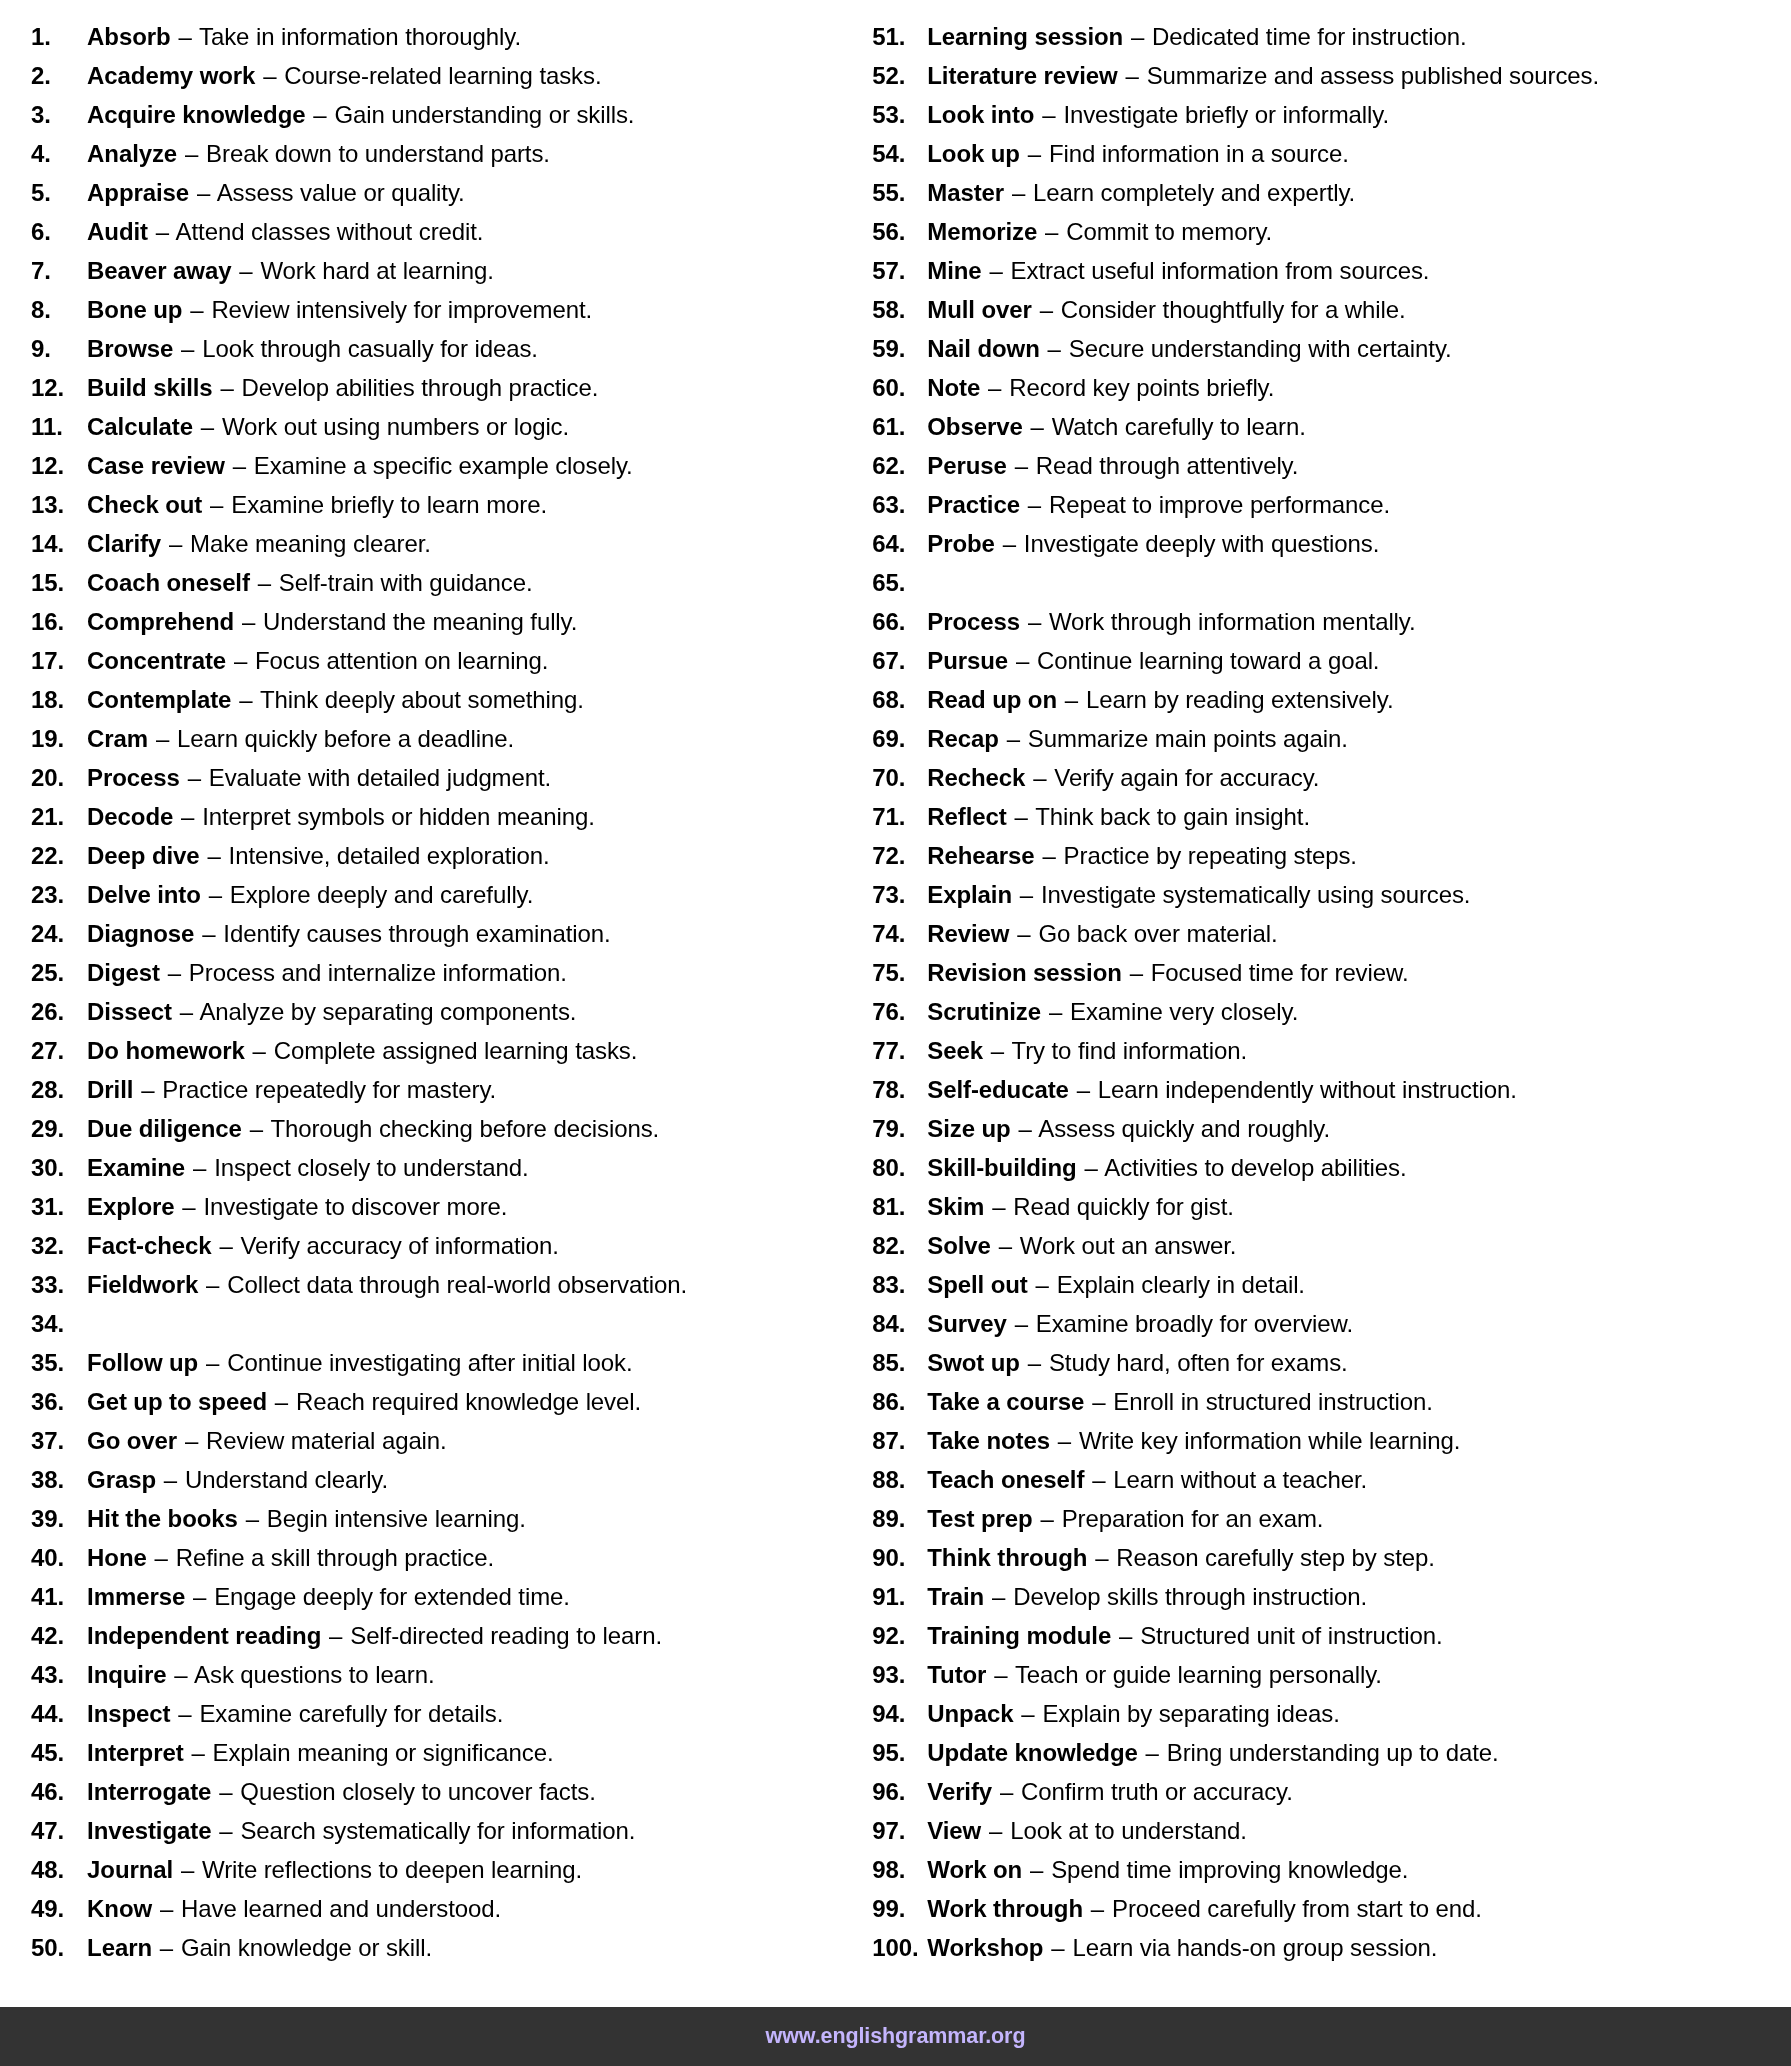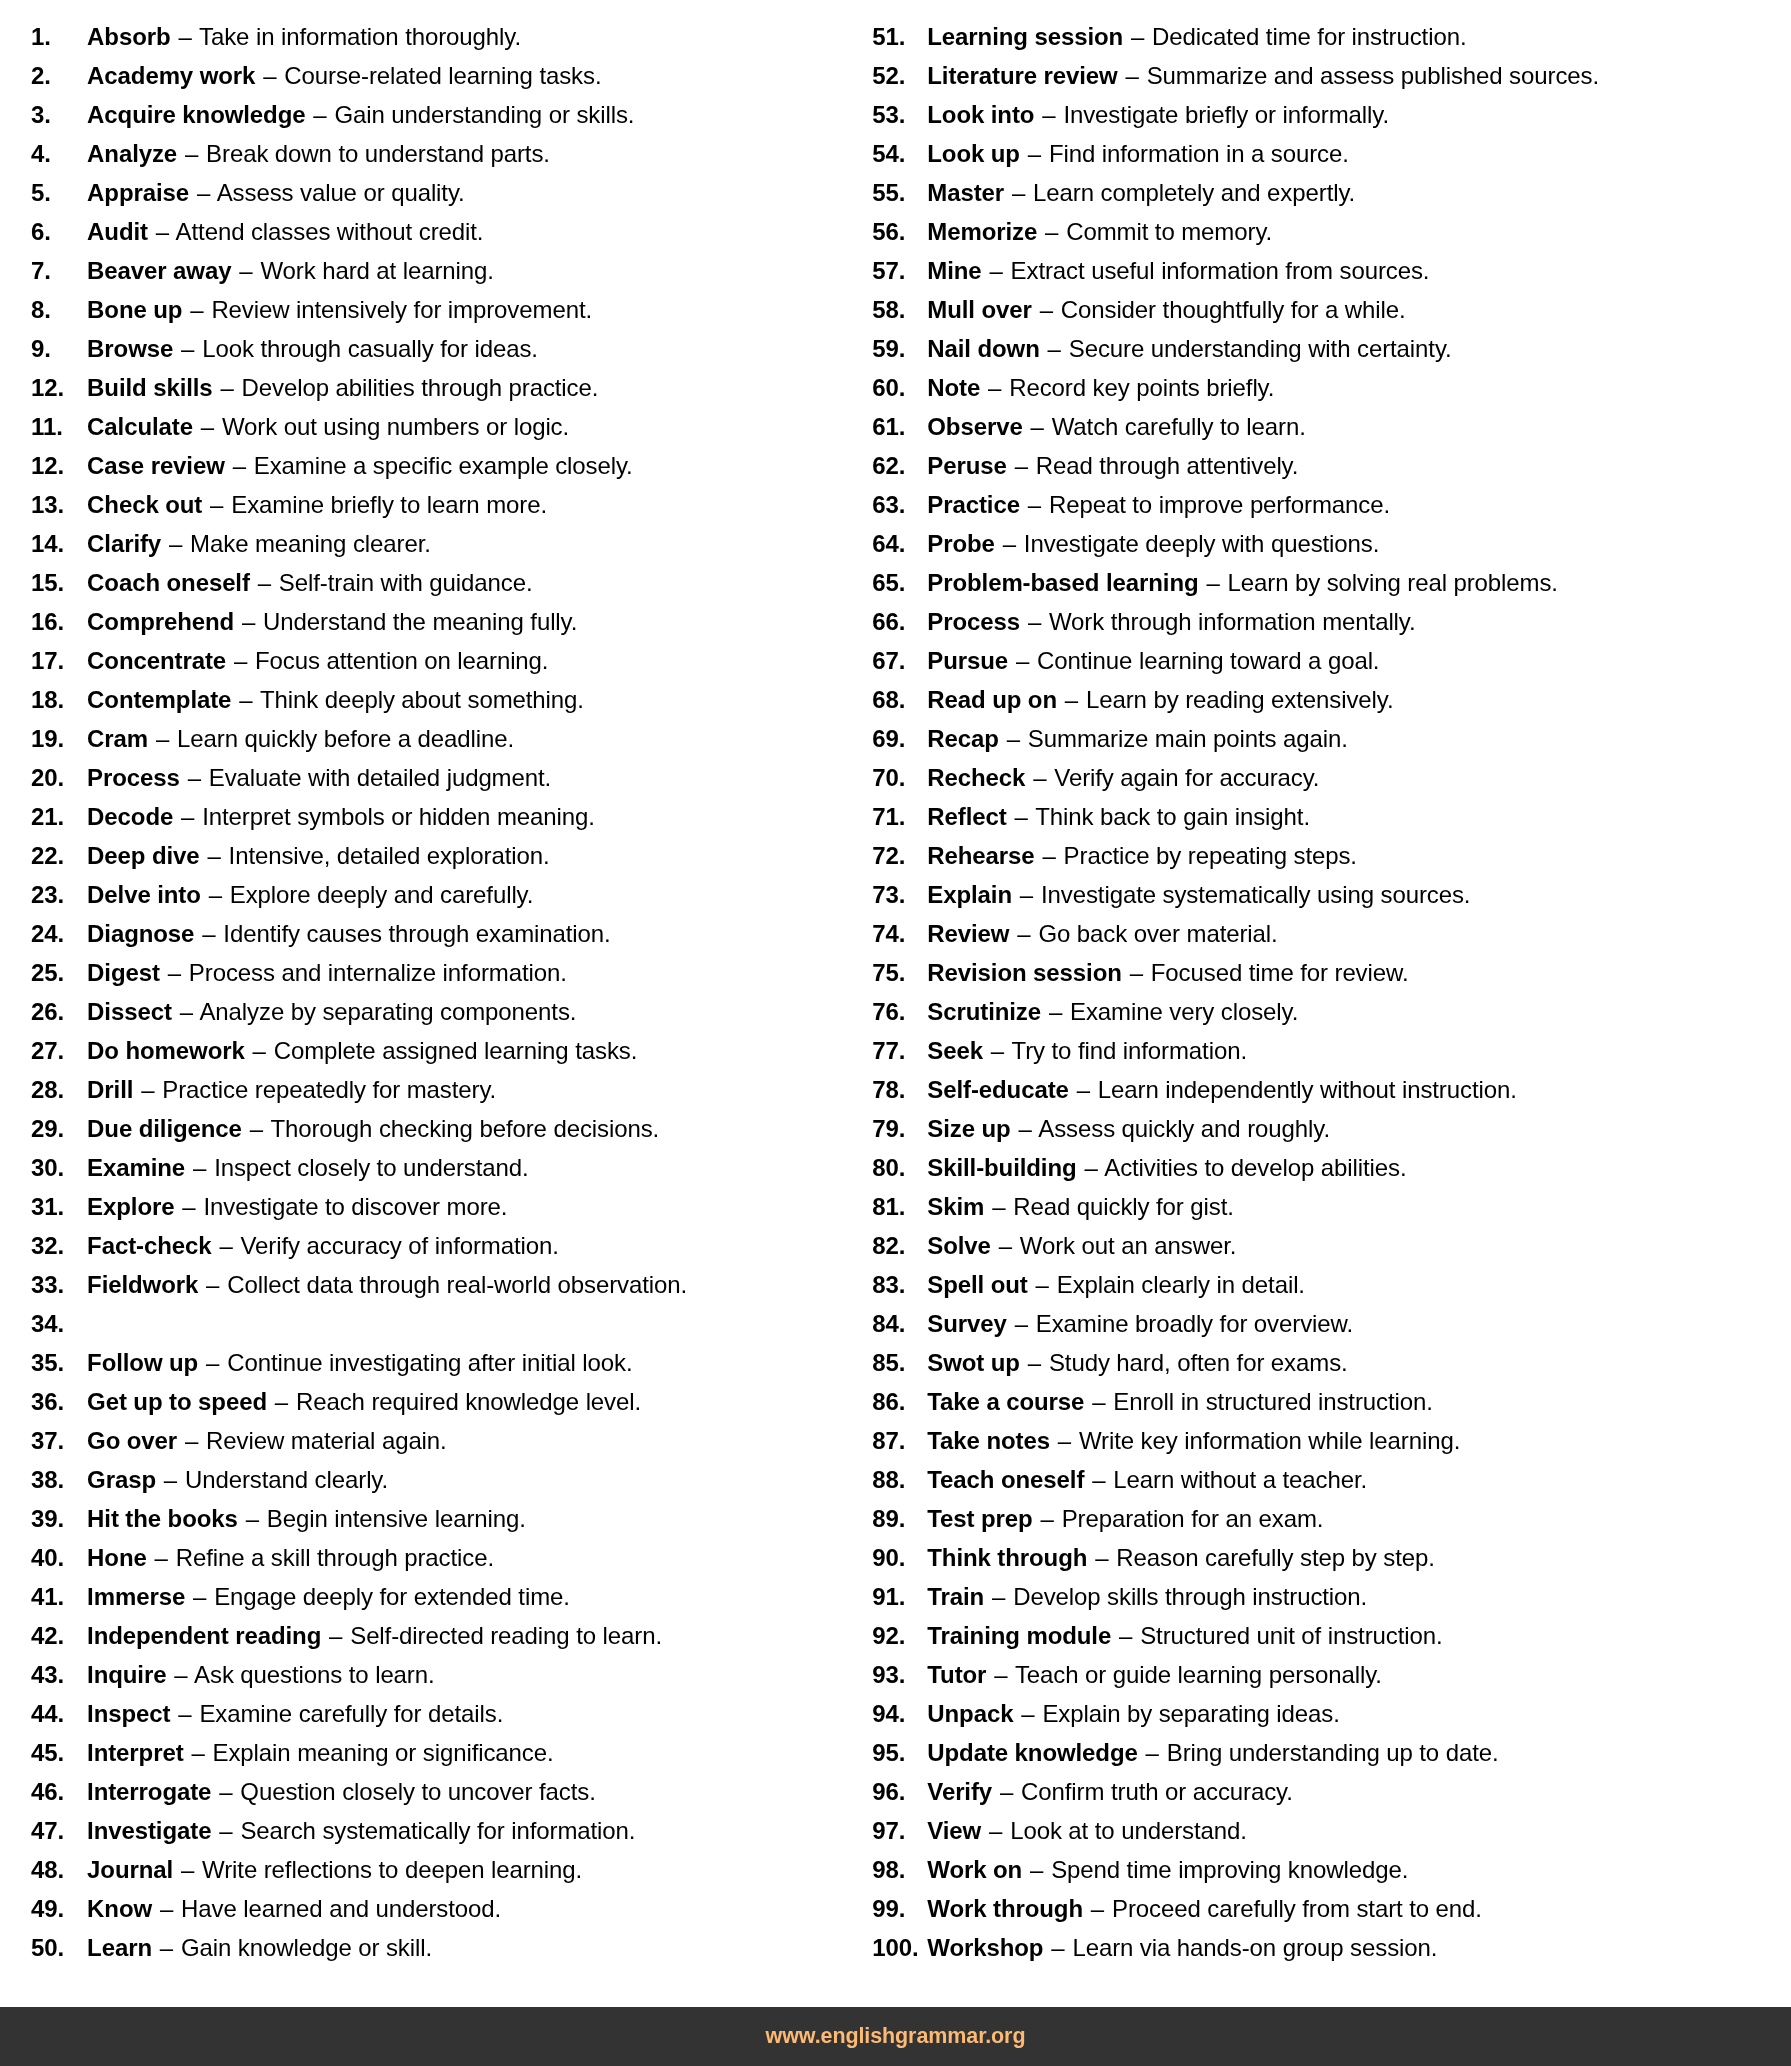--- a/index.html
+++ b/index.html
@@ -67,21 +67,21 @@
 
   .footer {
     flex: 0 0 auto;
     height: 59px;
     background: #333333;
     display: flex;
     align-items: center;
     justify-content: center;
   }
   .footer-url {
-    color: #fdba74;
+    color: #c4b5fd;
     font-size: 21.5px;
     font-weight: 700;
     letter-spacing: -0.1px;
   }
 </style>
 </head>
 <body>
 
 <div class="page">
 
@@ -341,21 +341,20 @@
         <div class="list-item">
           <span class="num">63.</span>
           <span class="body-text"><span class="term">Practice</span> <span class="dash">–</span> <span class="def">Repeat to improve performance.</span></span>
         </div>
         <div class="list-item">
           <span class="num">64.</span>
           <span class="body-text"><span class="term">Probe</span> <span class="dash">–</span> <span class="def">Investigate deeply with questions.</span></span>
         </div>
         <div class="list-item">
           <span class="num">65.</span>
-          <span class="body-text"><span class="term">Problem-based learning</span> <span class="dash">–</span> <span class="def">Learn by solving real problems.</span></span>
         </div>
         <div class="list-item">
           <span class="num">66.</span>
           <span class="body-text"><span class="term">Process</span> <span class="dash">–</span> <span class="def">Work through information mentally.</span></span>
         </div>
         <div class="list-item">
           <span class="num">67.</span>
           <span class="body-text"><span class="term">Pursue</span> <span class="dash">–</span> <span class="def">Continue learning toward a goal.</span></span>
         </div>
         <div class="list-item">

